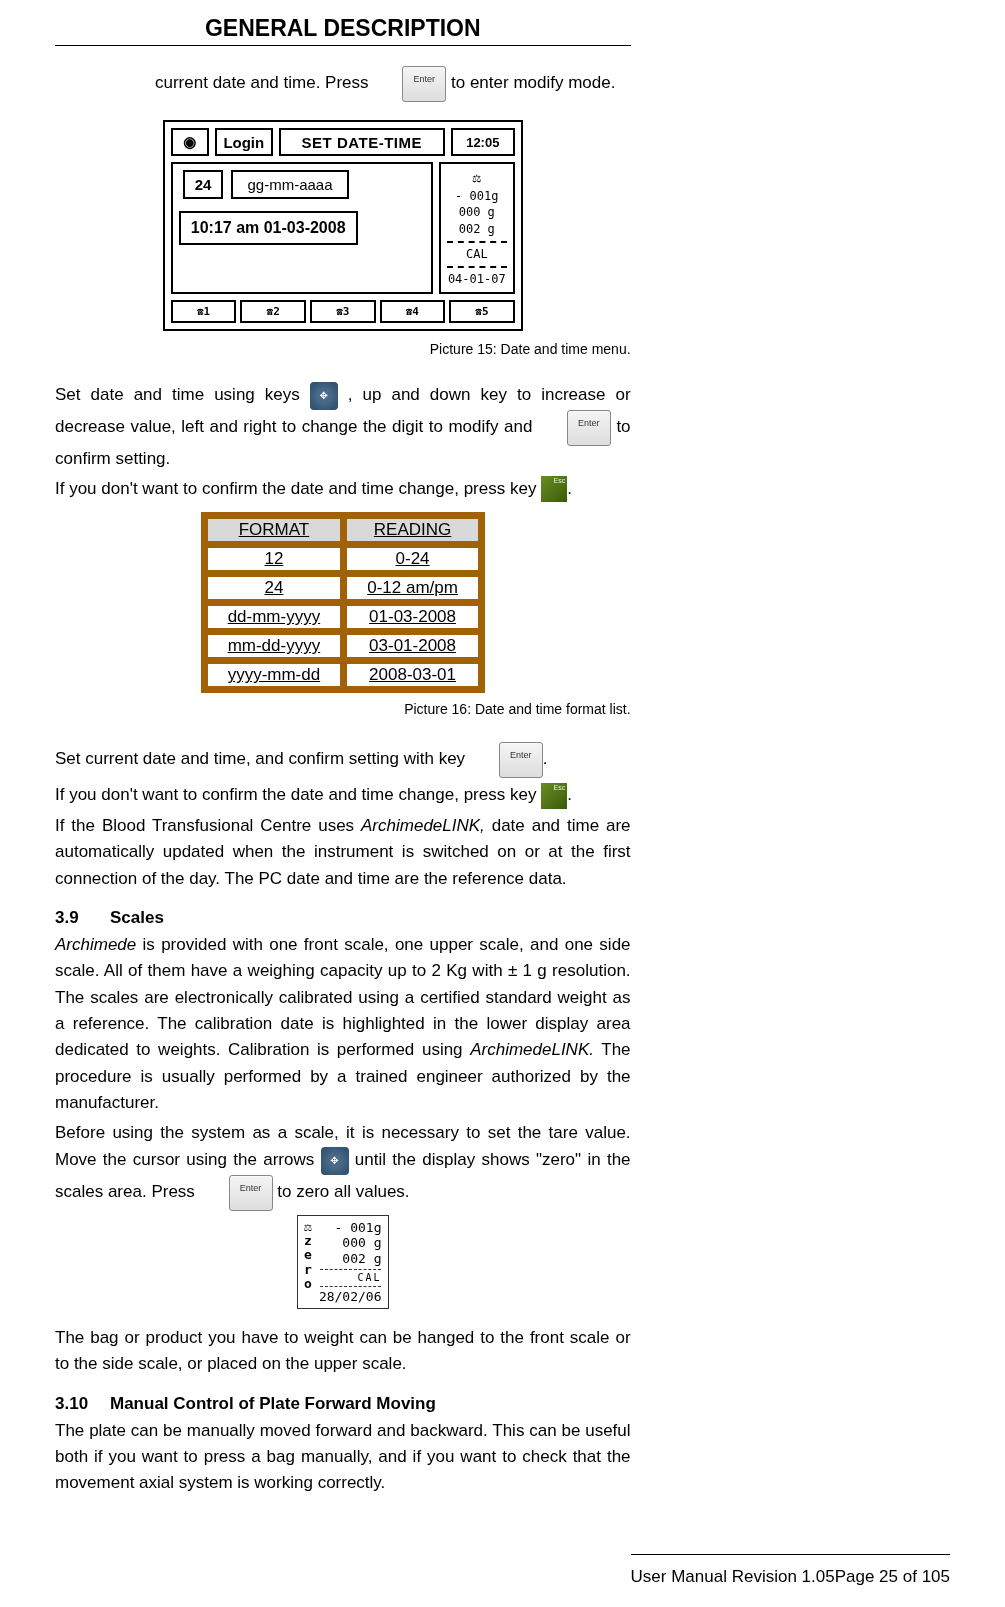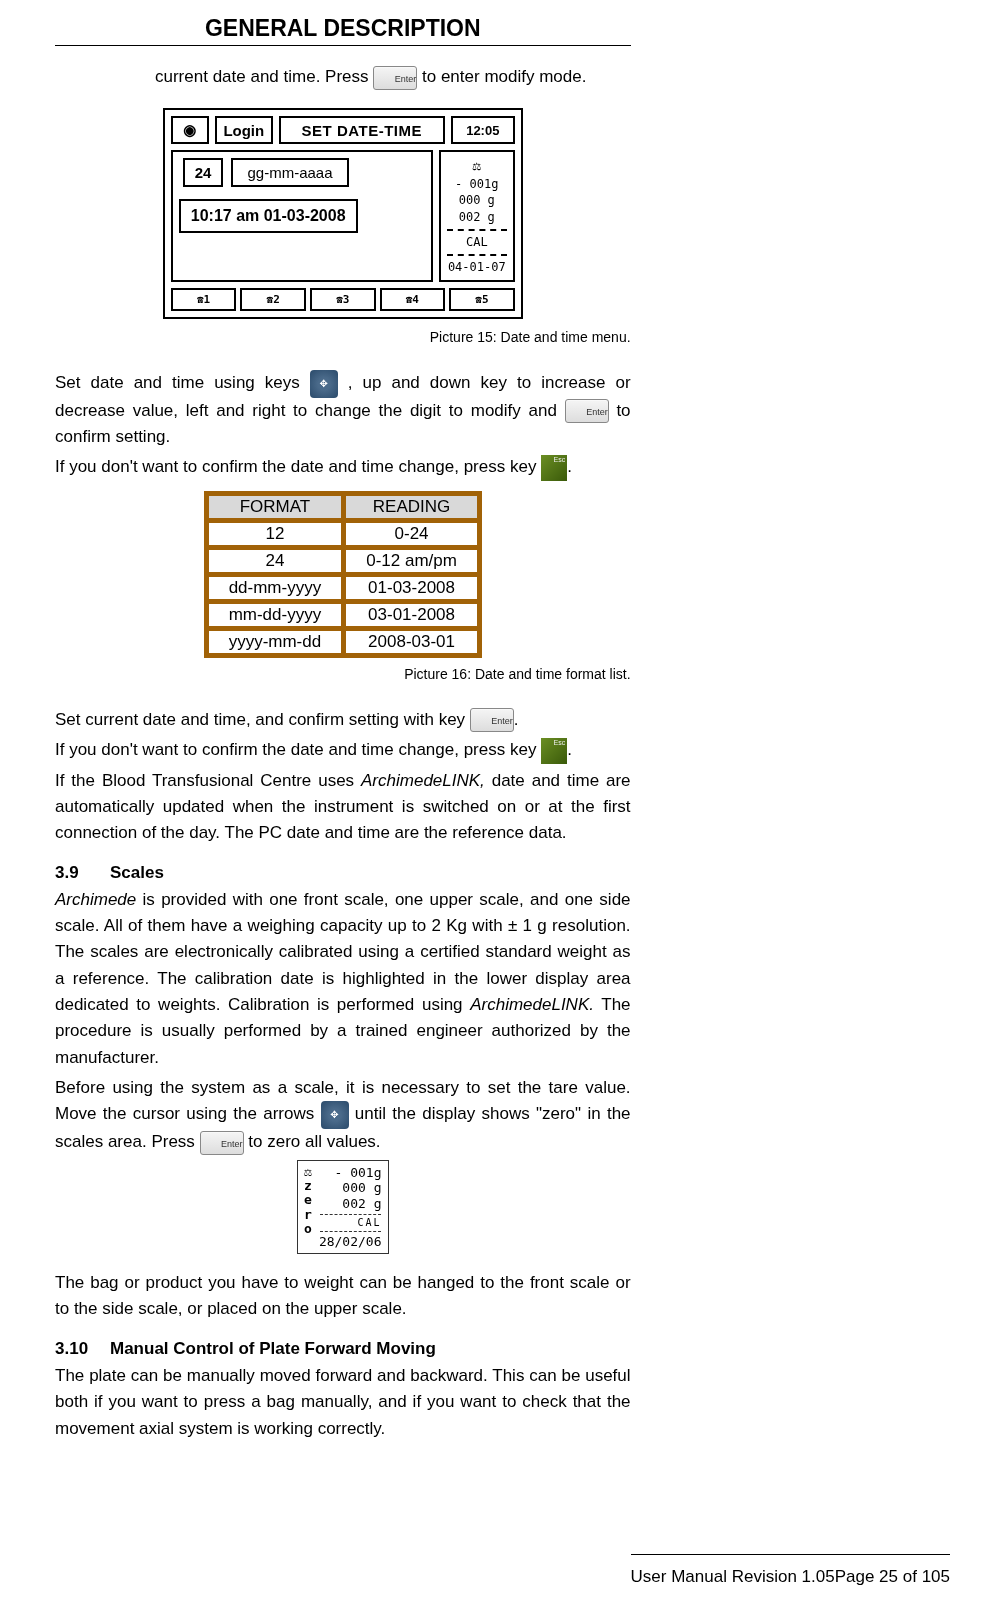--- a/index.html
+++ b/index.html
@@ -157,31 +157,32 @@
     }
     .para {
       font-size: 17px;
       line-height: 1.55;
       text-align: justify;
       margin-bottom: 4px;
     }
     .key-icon {
       display: inline-block;
       width: 44px;
-      height: 24px;
+      height: 36px;
       border: 1px solid #888;
       background: linear-gradient(#f5f5f5, #ddd);
       border-radius: 3px;
       font-size: 9px;
-      text-align: right;
+      text-align: center;
       line-height: 24px;
       vertical-align: middle;
       font-family: Arial;
       color: #333;
       box-shadow: inset 0 1px 1px rgba(255,255,255,0.5);
+      margin-left: 29px;
     }
     .key-arrows {
       display: inline-block;
       width: 28px;
       height: 28px;
       background: radial-gradient(circle, #4a6a8a 30%, #2a4a6a);
       border-radius: 4px;
       vertical-align: middle;
       position: relative;
       color: white;
@@ -201,23 +202,24 @@
       text-align: right;
       padding-right: 2px;
       line-height: 10px;
     }
     .format-table {
       margin: 10px auto 8px auto;
       border-collapse: collapse;
       font-size: 17px;
     }
     .format-table th, .format-table td {
-      border: 5px solid #a16207;
+      border: 7px solid #a16207;
       padding: 1px 20px;
       text-align: center;
+      text-decoration: underline;
     }
     .format-table th {
       background: #d9d9d9;
       font-weight: normal;
     }
     .section-heading {
       font-size: 17px;
       font-weight: bold;
       margin-top: 16px;
       margin-bottom: 4px;

